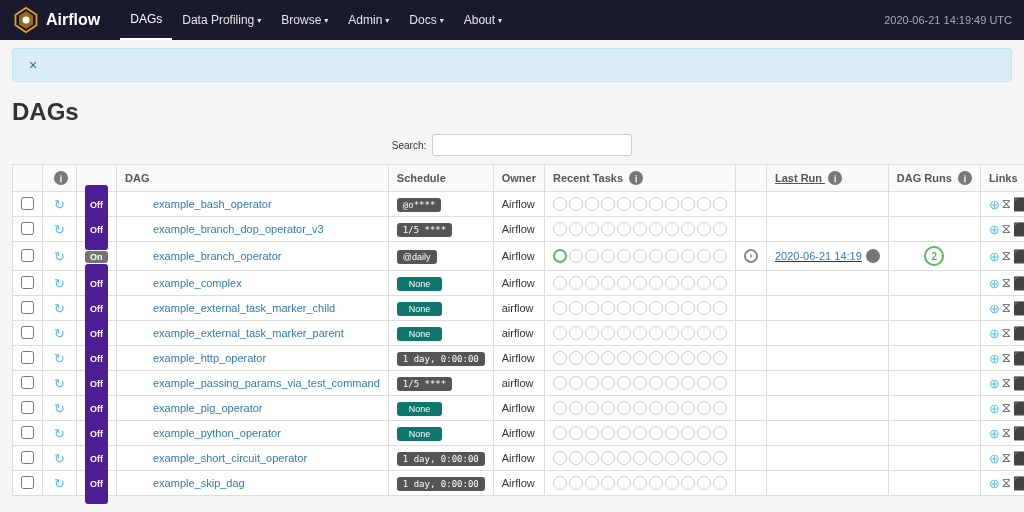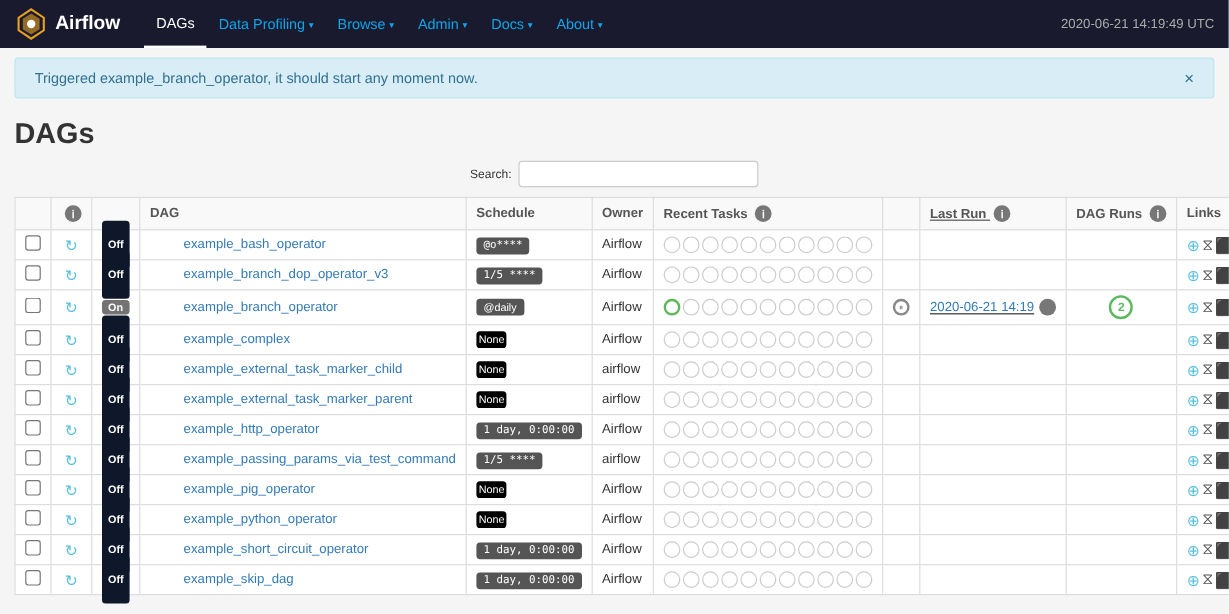--- a/index.html
+++ b/index.html
@@ -23,21 +23,21 @@
       width: 28px;
       height: 28px;
       margin-right: 6px;
     }
     .logo-text {
       color: #fff;
       font-size: 16px;
       font-weight: bold;
     }
     .nav-item {
-      color: #0ea5e9;
+      color: #e5e5e5;
       padding: 0 10px;
       height: 40px;
       display: flex;
       align-items: center;
       cursor: pointer;
       font-size: 12px;
       text-decoration: none;
     }
     .nav-item.active { color: #fff; border-bottom: 2px solid #fff; }
     .nav-item .chevron { font-size: 8px; margin-left: 3px; }
@@ -124,43 +124,43 @@
     
     .toggle-on {
       background: #737373;
       color: #fff;
       border-radius: 3px;
       padding: 1px 5px;
       font-size: 9px;
       font-weight: bold;
     }
     .toggle-off {
-      background: #0f172a;
+      background: #4c1d95;
       color: #fff;
       border-radius: 3px;
       padding: 15px 5px;
       font-size: 9px;
       font-weight: bold;
       text-align: right;
     }
 
     
     .schedule-badge {
       background: #555;
       color: #fff;
       border-radius: 3px;
       padding: 2px 6px;
       font-size: 9px;
       font-family: monospace;
     }
     .schedule-none {
-      background: #000000;
+      background: #0f766e;
       color: #fff;
       border-radius: 3px;
-      padding: 2px 2px;
+      padding: 2px 12px;
       font-size: 9px;
     }
     .schedule-daily {
       background: #555;
       color: #fff;
       border-radius: 3px;
       padding: 2px 6px;
       font-size: 9px;
     }
 
@@ -289,21 +289,20 @@
   <a class="nav-item">Data Profiling <span class="chevron">▾</span></a>
   <a class="nav-item">Browse <span class="chevron">▾</span></a>
   <a class="nav-item">Admin <span class="chevron">▾</span></a>
   <a class="nav-item">Docs <span class="chevron">▾</span></a>
   <a class="nav-item">About <span class="chevron">▾</span></a>
 
   <div class="header-right">2020-06-21 14:19:49 UTC</div>
 </div>
 
 <div class="alert">
-  <span>Triggered example_branch_operator, it should start any moment now.</span>
   <span class="alert-close">×</span>
 </div>
 
 <div class="page-title">DAGs</div>
 
 <div class="main">
 
   <div class="search-bar">
     <label class="search-label">Search:</label>
     <input class="search-input" type="text" style="">

